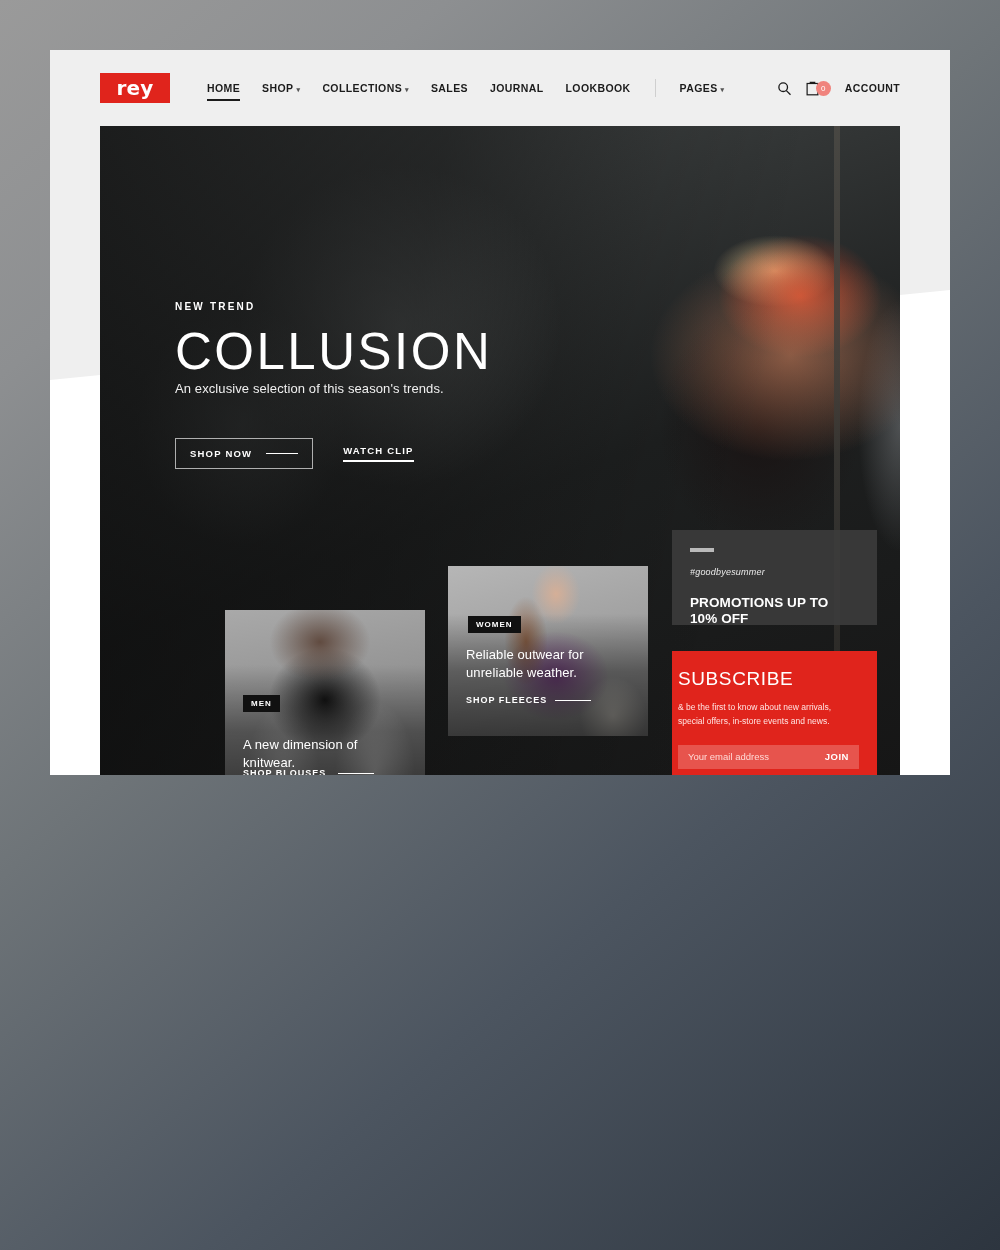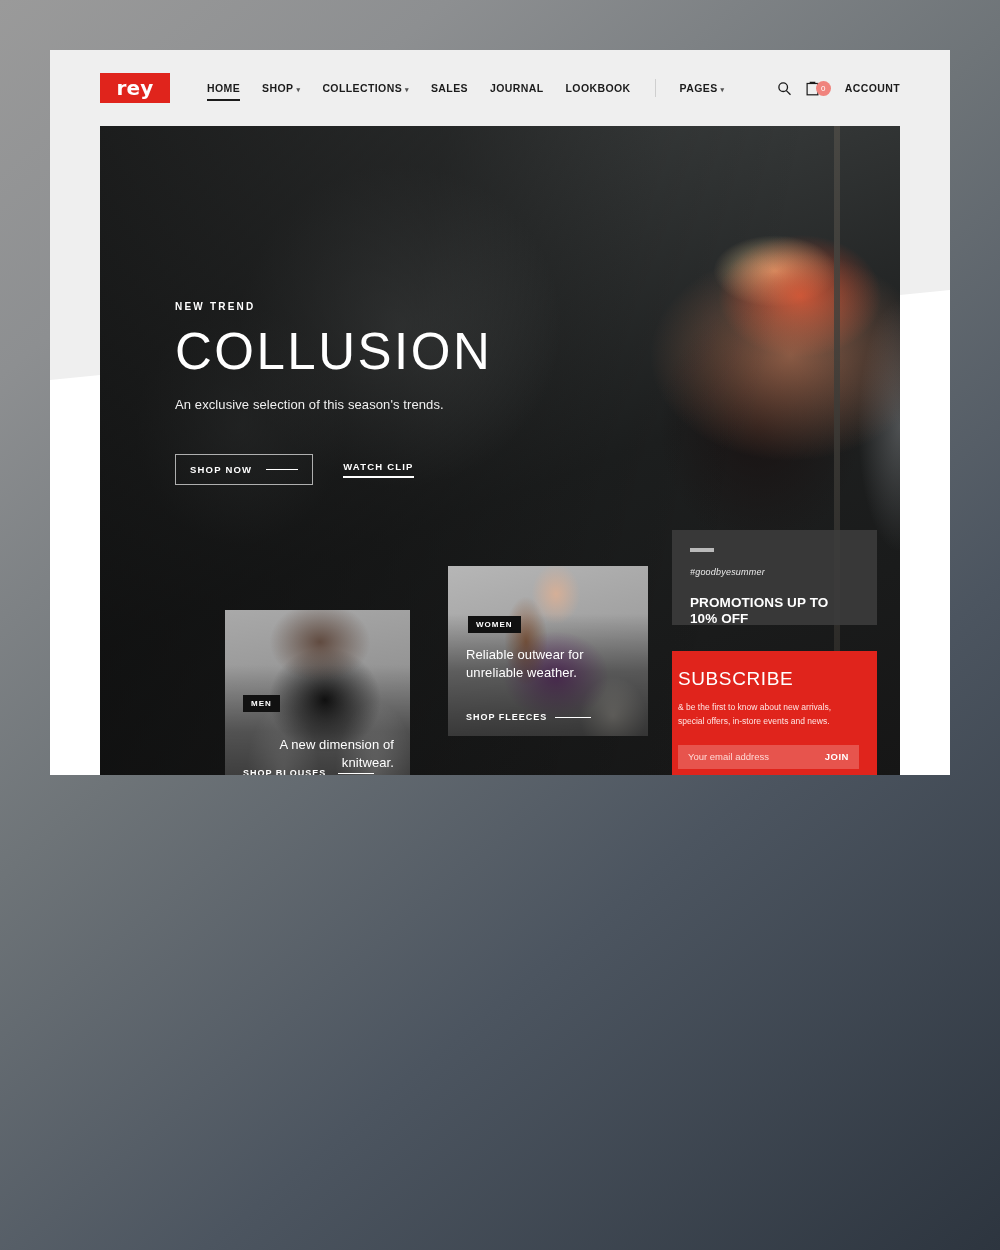--- a/index.html
+++ b/index.html
@@ -114,21 +114,21 @@
   }
   .hero-content {
     position: absolute; left: 75px; top: 175px; z-index: 3;
   }
   .hero-kicker {
     color: #fff; font-size: 10px; font-weight: bold; letter-spacing: 2.2px;
     margin-bottom: 14px;
   }
   .hero-title {
     color: #fff; font-size: 51px; font-weight: 300;
-    letter-spacing: 2.5px; line-height: 1; margin-bottom: 20px;
+    letter-spacing: 2.5px; line-height: 1; margin-bottom: 4px;
     font-family: "Liberation Sans", sans-serif;
   }
   .hero-sub {
     color: #f0f0f0; font-size: 13px; letter-spacing: .1px; margin-bottom: 42px;
   }
   .hero-actions { display: flex; align-items: center; gap: 30px; }
   .btn-shop-now {
     border: 1px solid rgba(255,255,255,.65);
     padding: 9px 14px;
     display: flex; align-items: center; gap: 14px;
@@ -186,21 +186,21 @@
   .sub-join {
     color: #fff; font-size: 9.5px; font-weight: bold; letter-spacing: .5px;
     background: none; border: none; cursor: pointer;
     font-family: "Liberation Sans", sans-serif;
   }
 
   
   .card {
     position: absolute; overflow: hidden; z-index: 4;
   }
-  .card-men  { left: 125px; top: 484px; width: 185px; height: 196px; text-align: right; }
+  .card-men  { left: 125px; top: 484px; width: 200px; height: 196px; }
   .card-women{ left: 348px; top: 440px; width: 200px; height: 170px; }
   .card-photo { position: absolute; inset: 0; }
   .photo-men {
     background:
       radial-gradient(ellipse 70px 55px at 95px 32px, rgba(90,66,54,.9), transparent 72%),
       radial-gradient(ellipse 80px 75px at 100px 90px, rgba(16,16,16,.97), transparent 70%),
       radial-gradient(ellipse 55px 95px at 150px 160px, rgba(198,198,198,.9), transparent 72%),
       radial-gradient(ellipse 50px 90px at 58px 160px, rgba(186,186,186,.85), transparent 72%),
       linear-gradient(170deg,#a9a9a9,#8f8f8f 50%,#7c7c7c 100%);
   }
@@ -227,21 +227,21 @@
     position: absolute; left: 18px; right: 16px;
     color: #fff; font-size: 13px; line-height: 1.35; letter-spacing: .1px;
   }
   .card-men .card-text { top: 126px; }
   .card-women .card-text { top: 80px; }
   .card-cta {
     position: absolute; left: 18px;
     display: flex; align-items: center; gap: 12px; cursor: pointer;
   }
   .card-men .card-cta { bottom: 28px; }
-  .card-women .card-cta { bottom: 14px; gap: 8px; }
+  .card-women .card-cta { bottom: 31px; gap: 8px; }
   .card-cta .label {
     color: #fff; font-size: 9px; font-weight: bold; letter-spacing: 1px;
   }
   .card-cta .dash { width: 36px; height: 1px; background: #fff; }
 </style>
 </head>
 <body>
 
 <div id="page-frame">
 

